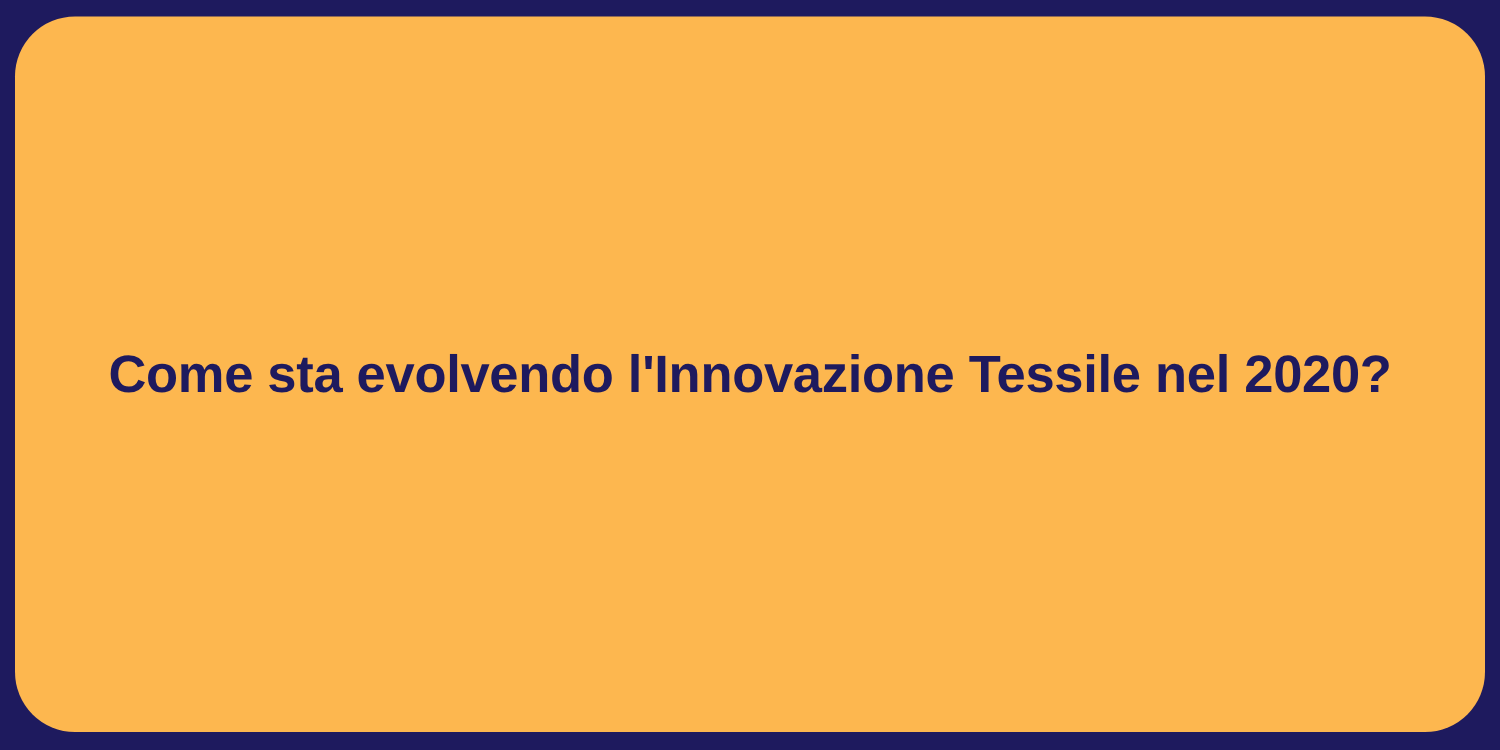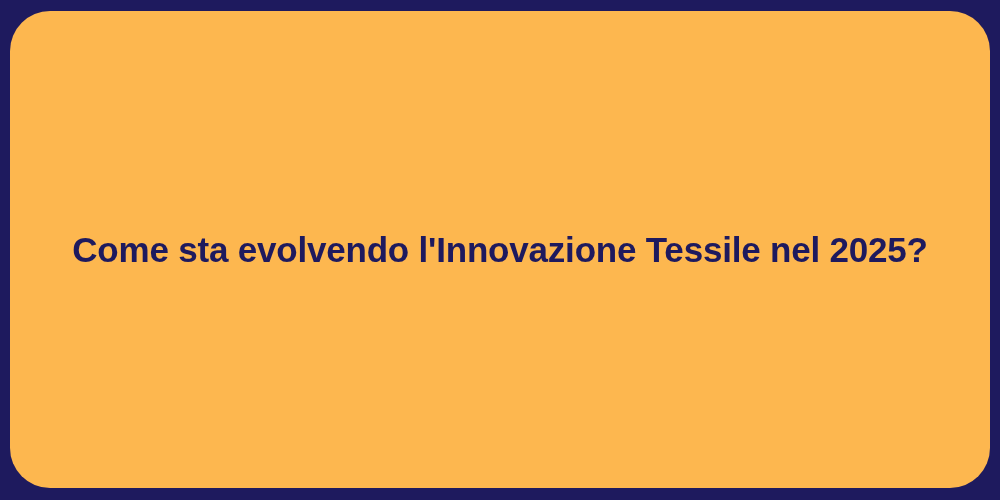--- a/index.html
+++ b/index.html
@@ -45,15 +45,15 @@
     line-height: 1.25;
     letter-spacing: -0.2px;
     white-space: nowrap;
   }
 </style>
 </head>
 <body>
 
 <div id="banner-frame">
   <div id="banner-card">
-    <h1 id="headline">Come sta evolvendo l'Innovazione Tessile nel 2025?</h1>
+    <h1 id="headline">Come sta evolvendo l'Innovazione Tessile nel 2020?</h1>
   </div>
 </div>
 
 </body></html>

